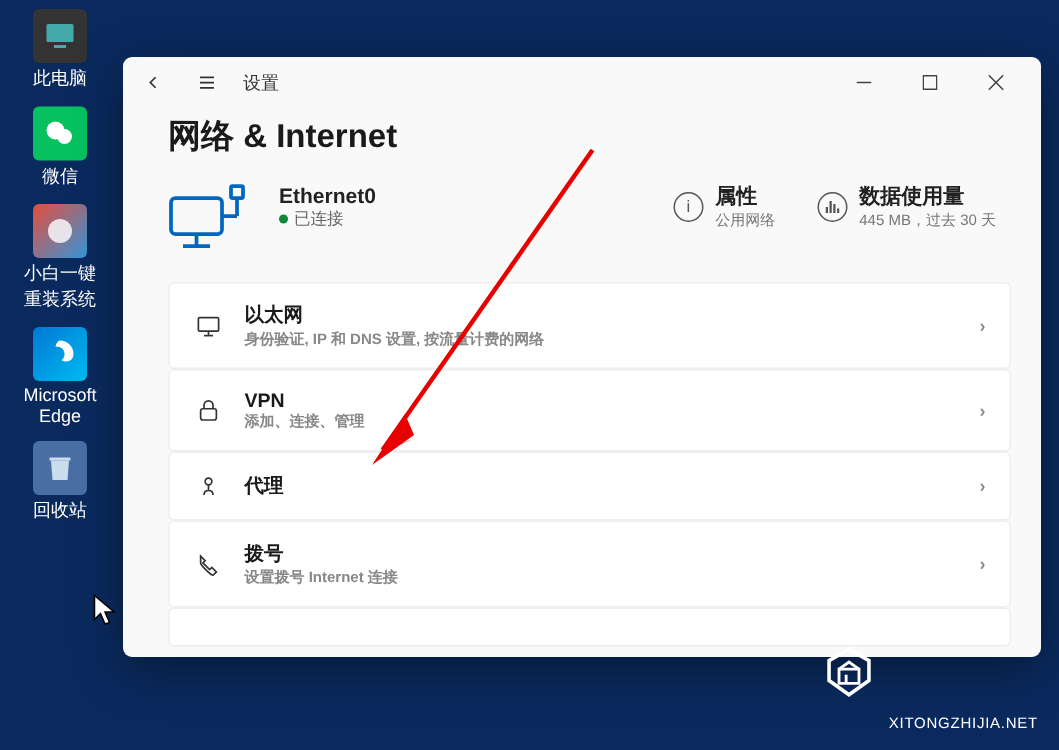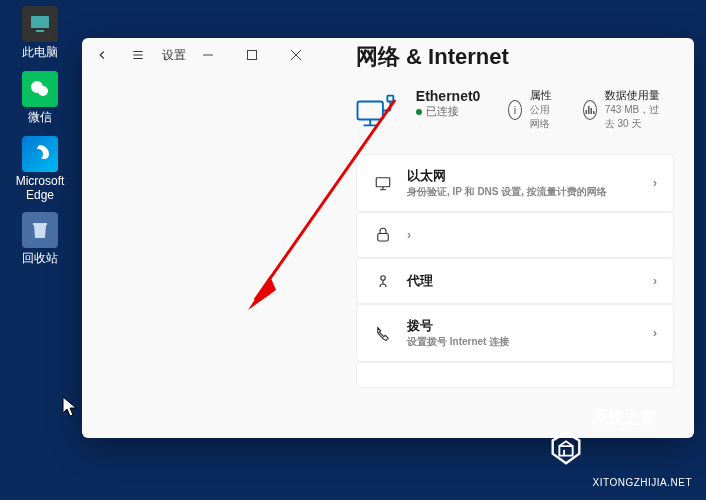--- a/index.html
+++ b/index.html
@@ -10,21 +10,21 @@
 .dicon { width: 56px; margin: 0 auto 10px; text-align: center; color: #fff; font-size: 12px; }
 .dicon .ico { width: 36px; height: 36px; margin: 0 auto 2px; display: flex; align-items: center; justify-content: center; border-radius: 4px; }
 .ico-pc { background: #333; }
 .ico-wx { background: #07c160; }
 .ico-tool { background: linear-gradient(135deg,#e74c3c,#3498db); }
 .ico-edge { background: linear-gradient(135deg,#0078d4,#00bcf2); border-radius: 50%; }
 .ico-bin { background: #4a6fa5; }
 .ico-svg { width: 24px; height: 24px; fill: #fff; }
 
 
-.window { position: absolute; top: 38px; left: 82px; right: 12px; bottom: 62px; background: #f9f9f9; border-radius: 6px; box-shadow: 0 8px 32px rgba(0,0,0,0.4); display: flex; flex-direction: row; overflow: hidden; }
+.window { position: absolute; top: 38px; left: 82px; right: 12px; bottom: 62px; background: #f9f9f9; border-radius: 6px; box-shadow: 0 8px 32px rgba(0,0,0,0.4); display: flex; flex-direction: column; overflow: hidden; }
 .titlebar { height: 34px; display: flex; align-items: center; padding: 0 8px; }
 .titlebar .tb-left { display: flex; align-items: center; gap: 12px; }
 .titlebar .tb-left .tbtn { width: 24px; height: 24px; display: flex; align-items: center; justify-content: center; color: #555; cursor: pointer; }
 .titlebar .tb-title { font-size: 12px; color: #333; }
 .titlebar .tb-right { margin-left: auto; display: flex; }
 .titlebar .tb-right .wbtn { width: 44px; height: 30px; display: flex; align-items: center; justify-content: center; color: #444; cursor: pointer; }
 
 .content { flex: 1; padding: 4px 20px 0 30px; overflow: hidden; }
 .page-title { font-size: 22px; font-weight: 600; color: #1a1a1a; margin-bottom: 16px; }
 
@@ -33,21 +33,21 @@
 .net-icon svg { width: 100%; height: 100%; }
 .net-info { display: flex; flex-direction: column; }
 .net-name { font-size: 14px; font-weight: 600; color: #222; }
 .net-status { font-size: 11px; color: #666; display: flex; align-items: center; gap: 4px; }
 .status-dot { width: 6px; height: 6px; background: #10893e; border-radius: 50%; display: inline-block; }
 
 .stat-group { display: flex; align-items: center; gap: 8px; margin-left: auto; }
 .stat { display: flex; align-items: center; gap: 8px; padding: 0 10px; }
 .stat .sicon { width: 20px; height: 20px; border: 1.5px solid #555; border-radius: 50%; display: flex; align-items: center; justify-content: center; font-size: 11px; color: #555; }
 .stat .stext { display: flex; flex-direction: column; }
-.stat .stext .st1 { font-size: 11px; font-weight: 400; color: #222; }
+.stat .stext .st1 { font-size: 14px; font-weight: 700; color: #222; }
 .stat .stext .st2 { font-size: 10px; color: #777; }
 
 .list { display: flex; flex-direction: column; gap: 0; font-weight: bold; }
 .item { background: #fff; border: 1px solid #eee; border-radius: 4px; padding: 12px 16px; display: flex; align-items: center; gap: 14px; cursor: pointer; }
 .item .iicon { width: 20px; height: 20px; display: flex; align-items: center; justify-content: center; color: #333; flex-shrink: 0; }
 .item .itext { display: flex; flex-direction: column; flex: 1; }
 .item .ititle { font-size: 13px; color: #1a1a1a; }
 .item .idesc { font-size: 10px; color: #888; }
 .item .chev { color: #888; font-size: 12px; }
 
@@ -80,20 +80,28 @@
     <div>此电脑</div>
   </div>
   <div class="dicon">
     <div class="ico ico-wx">
       <svg class="ico-svg" viewBox="0 0 24 24">
           <circle cx="9" cy="10" r="6" fill="#fff"></circle>
           <circle cx="15" cy="14" r="5" fill="#fff"></circle>
         </svg>
     </div>
     <div>微信</div>
+  </div>
+  <div class="dicon">
+    <div class="ico ico-tool">
+      <svg class="ico-svg" viewBox="0 0 24 24">
+          <circle cx="12" cy="12" r="8" fill="#fff" opacity="0.8"></circle>
+        </svg>
+    </div>
+    <div>小白一键重装系统</div>
   </div>
   <div class="dicon">
     <div class="ico ico-edge">
       <svg class="ico-svg" viewBox="0 0 24 24">
           <path d="M12 3a9 9 0 0 1 9 9c0 3-2 5-5 5-2 0-3-1-3-1s2-1 2-4-2-5-6-5c0 0 1-4 3-4z" fill="#fff"></path>
         </svg>
     </div>
     <div>Microsoft Edge</div>
   </div>
   <div class="dicon">
@@ -171,21 +179,21 @@
           </div>
         </div>
         <div class="stat">
           <div class="sicon">
             <svg width="12" height="12" viewBox="0 0 24 24">
                 <path d="M3 20h3v-8H3zm5 0h3V4H8zm5 0h3v-12h-3zm5 0h3v-6h-3z" fill="#555"></path>
               </svg>
           </div>
           <div class="stext">
             <div class="st1">数据使用量</div>
-            <div class="st2">743 MB，过去 30 天</div>
+            <div class="st2">445 MB，过去 30 天</div>
           </div>
         </div>
       </div>
     </div>
 
     <div class="list">
       <div class="item">
         <div class="iicon">
           <svg width="18" height="18" viewBox="0 0 24 24">
               <rect x="3" y="5" width="18" height="12" rx="1" stroke="#333" stroke-width="1.5" fill="none"></rect>
@@ -199,20 +207,24 @@
         </div>
         <div class="chev">›</div>
       </div>
 
       <div class="item">
         <div class="iicon">
           <svg width="18" height="18" viewBox="0 0 24 24">
               <rect x="5" y="10" width="14" height="10" rx="2" stroke="#333" stroke-width="1.5" fill="none"></rect>
               <path d="M8 10V7a4 4 0 0 1 8 0v3" stroke="#333" stroke-width="1.5" fill="none"></path>
             </svg>
+        </div>
+        <div class="itext">
+          <div class="ititle">VPN</div>
+          <div class="idesc">添加、连接、管理</div>
         </div>
         <div class="chev">›</div>
       </div>
 
       <div class="item">
         <div class="iicon">
           <svg width="18" height="18" viewBox="0 0 24 24">
               <circle cx="12" cy="8" r="3" stroke="#333" stroke-width="1.5" fill="none"></circle>
               <path d="M12 11v5m-4 4c0-3 2-4 4-4s4 1 4 4" stroke="#333" stroke-width="1.5" fill="none"></path>
             </svg>

